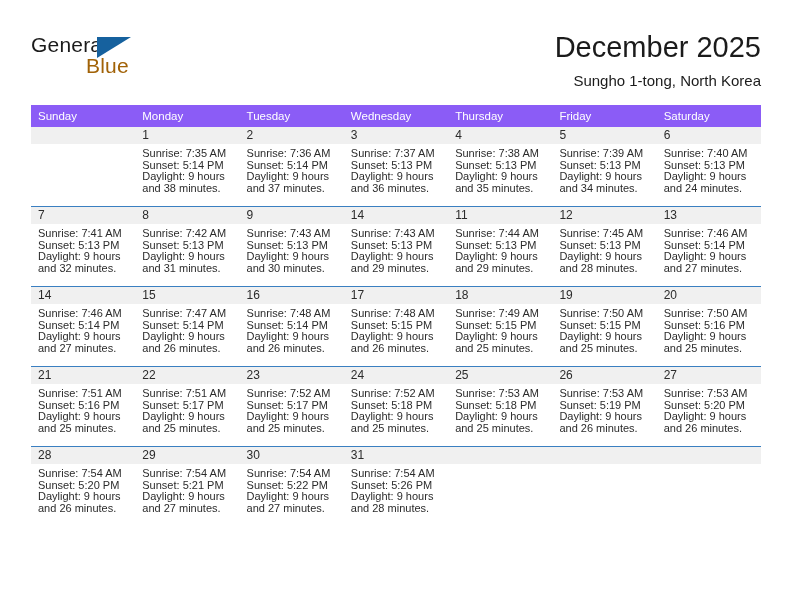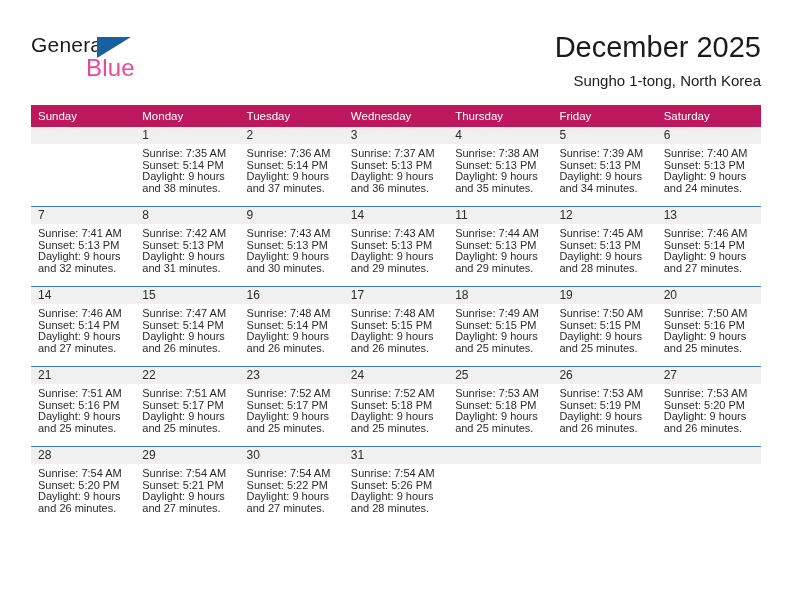--- a/index.html
+++ b/index.html
@@ -43,23 +43,23 @@
     top: 0;
     font-size: 21px;
     letter-spacing: 0.2px;
     color: #1b1b1b;
     font-family: "Liberation Sans", sans-serif;
   }
   .brand-blue {
     position: absolute;
     left: 55px;
     top: 21px;
-    font-size: 24px;
+    font-size: 21px;
     letter-spacing: 0.2px;
-    color: #ec4899;
+    color: #a16207;
     font-family: "Liberation Sans", sans-serif;
   }
   .brand-flag {
     position: absolute;
     left: 66px;
     top: 4px;
     width: 0;
     height: 0;
     border-left: 34px solid #16619e;
     border-bottom: 21px solid transparent;
@@ -88,21 +88,21 @@
   
   .calendar {
     position: absolute;
     left: 31px;
     top: 105px;
     width: 730px;
     border-collapse: collapse;
     table-layout: fixed;
   }
   .calendar th {
-    background: #be185d;
+    background: #8b5cf6;
     color: #ffffff;
     font-size: 11.5px;
     font-weight: normal;
     text-align: left;
     padding: 5px 0 5px 7px;
     height: 11px;
     border: none;
   }
   .calendar td {
     width: 104.28px;

